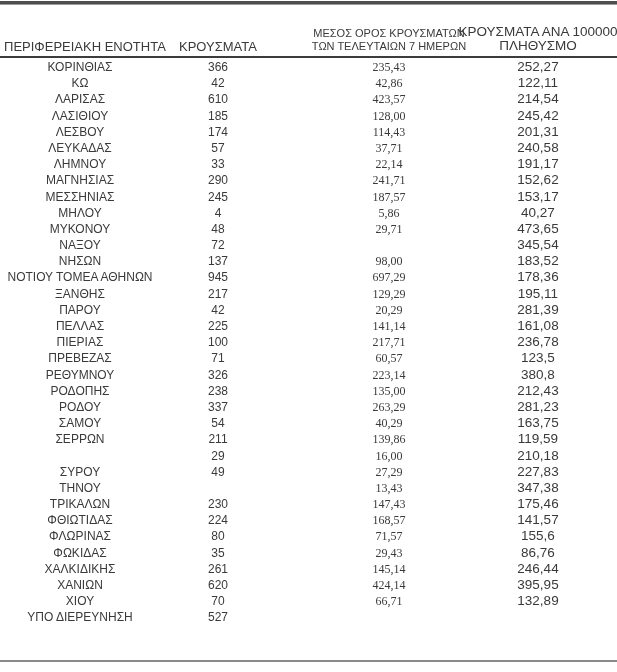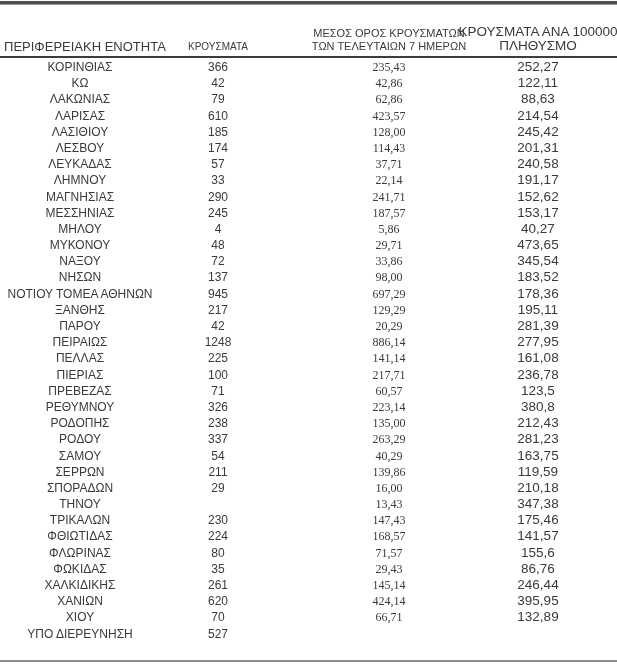--- a/index.html
+++ b/index.html
@@ -53,21 +53,21 @@
   }
   .h1 {
     left: 4px;
     width: 230px;
     text-align: left;
     font-size: 13px;
   }
   .h2 {
     left: 158px;
     width: 120px;
-    font-size: 10px;
+    font-size: 13px;
   }
   .h3 {
     left: 283px;
     width: 212px;
     font-size: 11px;
     line-height: 13px;
   }
   .h4 {
     left: 448px;
     width: 180px;
@@ -127,26 +127,20 @@
         <div class="cell c3">235,43</div>
         <div class="cell c4">252,27</div>
       </div>
       <div class="trow">
         <div class="cell c1">ΚΩ</div>
         <div class="cell c2">42</div>
         <div class="cell c3">42,86</div>
         <div class="cell c4">122,11</div>
       </div>
       <div class="trow">
-        <div class="cell c1">ΛΑΚΩΝΙΑΣ</div>
-        <div class="cell c2">79</div>
-        <div class="cell c3">62,86</div>
-        <div class="cell c4">88,63</div>
-      </div>
-      <div class="trow">
         <div class="cell c1">ΛΑΡΙΣΑΣ</div>
         <div class="cell c2">610</div>
         <div class="cell c3">423,57</div>
         <div class="cell c4">214,54</div>
       </div>
       <div class="trow">
         <div class="cell c1">ΛΑΣΙΘΙΟΥ</div>
         <div class="cell c2">185</div>
         <div class="cell c3">128,00</div>
         <div class="cell c4">245,42</div>
@@ -189,21 +183,20 @@
       </div>
       <div class="trow">
         <div class="cell c1">ΜΥΚΟΝΟΥ</div>
         <div class="cell c2">48</div>
         <div class="cell c3">29,71</div>
         <div class="cell c4">473,65</div>
       </div>
       <div class="trow">
         <div class="cell c1">ΝΑΞΟΥ</div>
         <div class="cell c2">72</div>
-        <div class="cell c3">33,86</div>
         <div class="cell c4">345,54</div>
       </div>
       <div class="trow">
         <div class="cell c1">ΝΗΣΩΝ</div>
         <div class="cell c2">137</div>
         <div class="cell c3">98,00</div>
         <div class="cell c4">183,52</div>
       </div>
       <div class="trow">
         <div class="cell c1">ΝΟΤΙΟΥ ΤΟΜΕΑ ΑΘΗΝΩΝ</div>
@@ -217,26 +210,20 @@
         <div class="cell c3">129,29</div>
         <div class="cell c4">195,11</div>
       </div>
       <div class="trow">
         <div class="cell c1">ΠΑΡΟΥ</div>
         <div class="cell c2">42</div>
         <div class="cell c3">20,29</div>
         <div class="cell c4">281,39</div>
       </div>
       <div class="trow">
-        <div class="cell c1">ΠΕΙΡΑΙΩΣ</div>
-        <div class="cell c2">1248</div>
-        <div class="cell c3">886,14</div>
-        <div class="cell c4">277,95</div>
-      </div>
-      <div class="trow">
         <div class="cell c1">ΠΕΛΛΑΣ</div>
         <div class="cell c2">225</div>
         <div class="cell c3">141,14</div>
         <div class="cell c4">161,08</div>
       </div>
       <div class="trow">
         <div class="cell c1">ΠΙΕΡΙΑΣ</div>
         <div class="cell c2">100</div>
         <div class="cell c3">217,71</div>
         <div class="cell c4">236,78</div>
@@ -271,24 +258,29 @@
         <div class="cell c3">40,29</div>
         <div class="cell c4">163,75</div>
       </div>
       <div class="trow">
         <div class="cell c1">ΣΕΡΡΩΝ</div>
         <div class="cell c2">211</div>
         <div class="cell c3">139,86</div>
         <div class="cell c4">119,59</div>
       </div>
       <div class="trow">
-        <div class="cell c1">ΣΠΟΡΑΔΩΝ</div>
         <div class="cell c2">29</div>
         <div class="cell c3">16,00</div>
         <div class="cell c4">210,18</div>
+      </div>
+      <div class="trow">
+        <div class="cell c1">ΣΥΡΟΥ</div>
+        <div class="cell c2">49</div>
+        <div class="cell c3">27,29</div>
+        <div class="cell c4">227,83</div>
       </div>
       <div class="trow">
         <div class="cell c1">ΤΗΝΟΥ</div>
         <div class="cell c3">13,43</div>
         <div class="cell c4">347,38</div>
       </div>
       <div class="trow">
         <div class="cell c1">ΤΡΙΚΑΛΩΝ</div>
         <div class="cell c2">230</div>
         <div class="cell c3">147,43</div>

